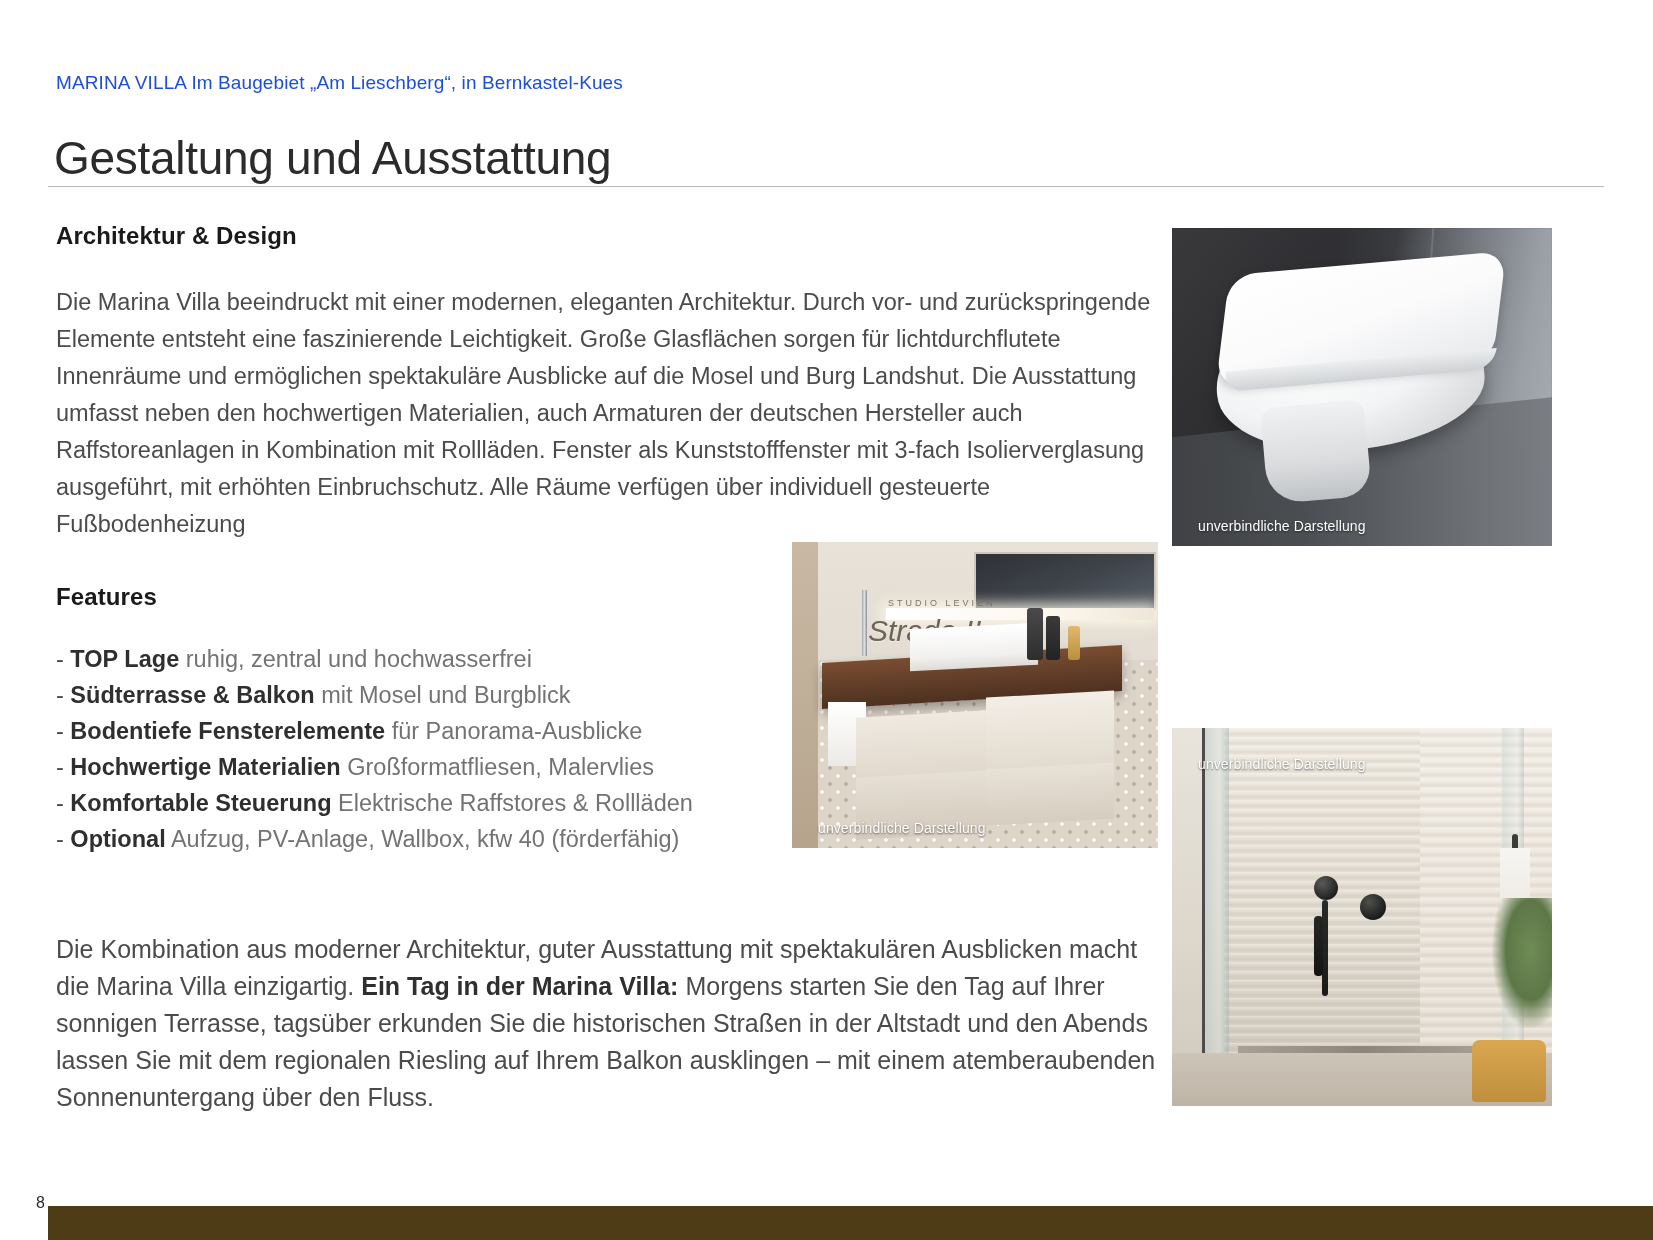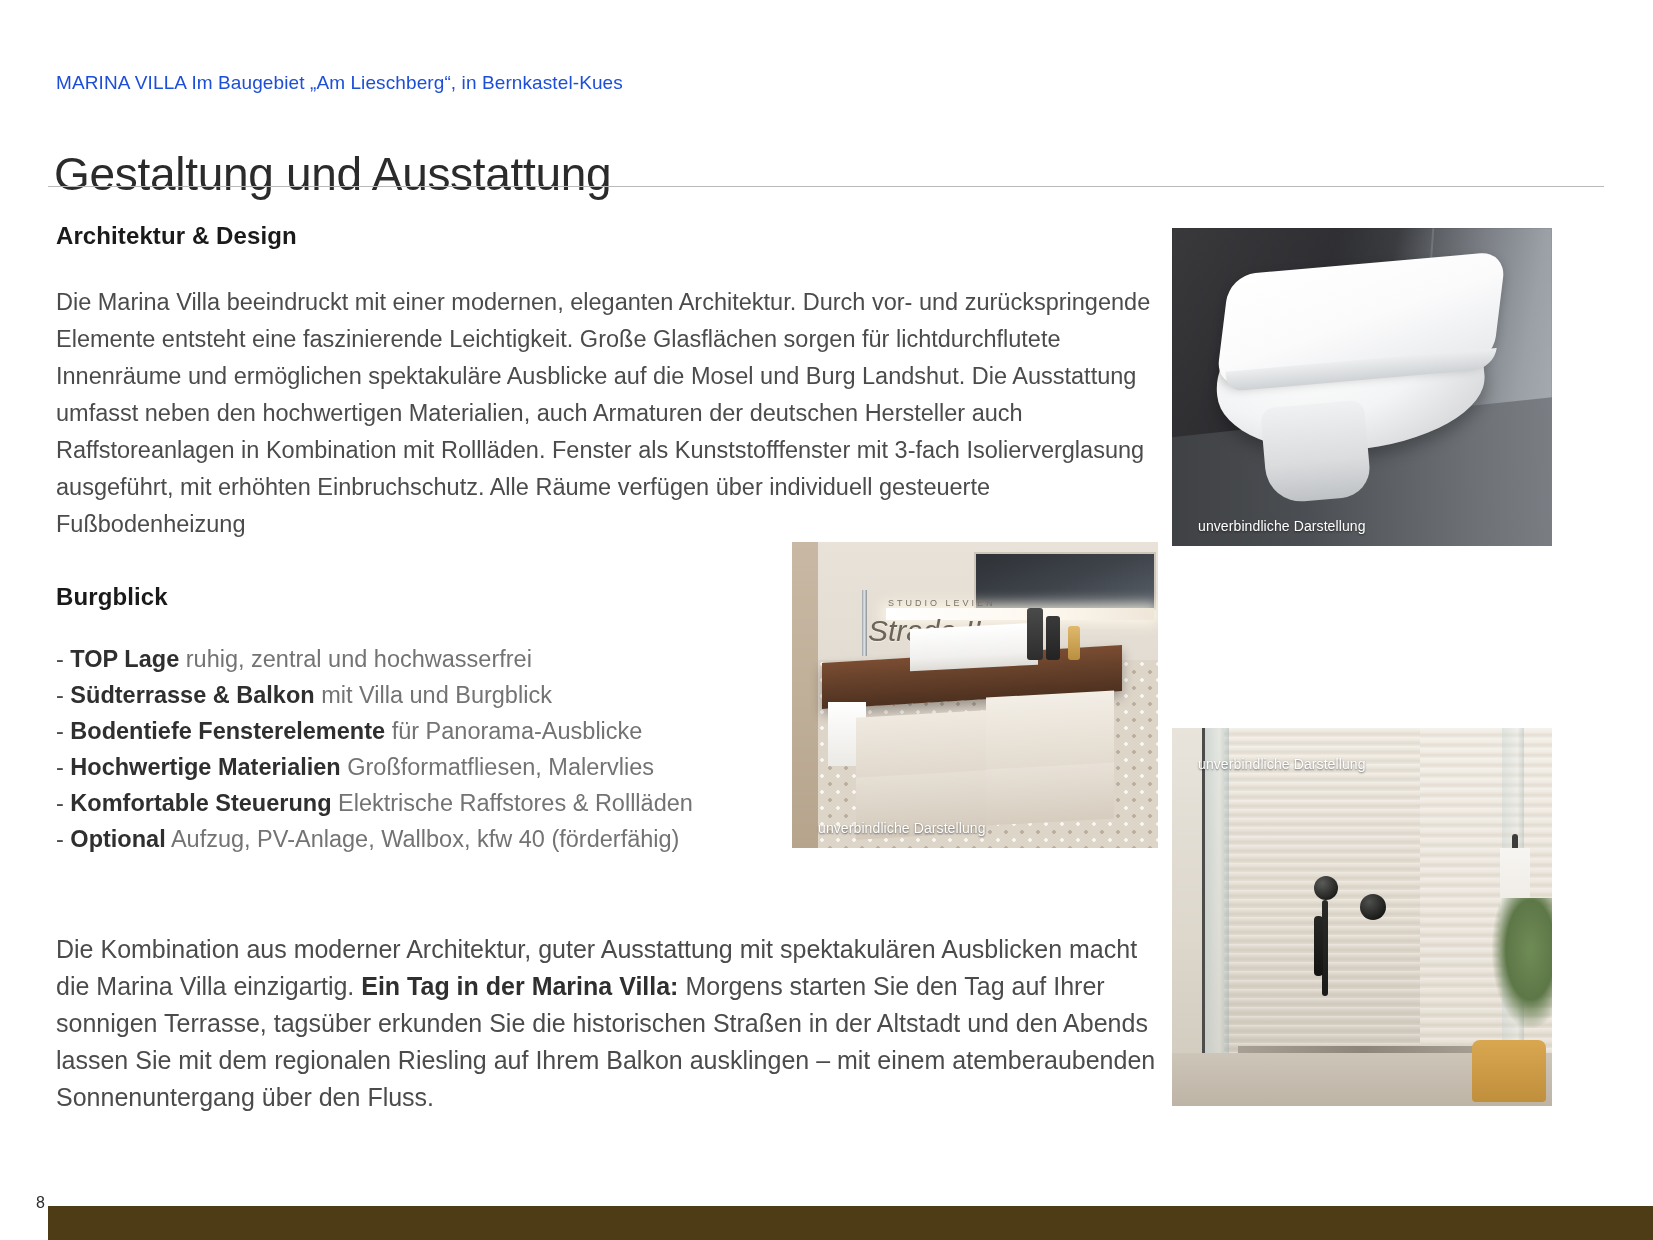--- a/index.html
+++ b/index.html
@@ -22,21 +22,21 @@
     left: 56px;
     top: 72px;
     font-size: 19px;
     color: #1d4ed8;
     letter-spacing: 0.1px;
     white-space: nowrap;
   }
   .page-title {
     position: absolute;
     left: 54px;
-    top: 116px;
+    top: 100px;
     font-size: 46px;
     font-weight: 400;
     color: #2b2b2b;
     letter-spacing: -0.3px;
     white-space: nowrap;
   }
   .title-rule {
     position: absolute;
     left: 48px;
     top: 186px;
@@ -368,26 +368,26 @@
 <div class="title-rule"></div>
 
 <div class="text-col">
 
   <h2 class="section-head">Architektur &amp; Design</h2>
   <div class="spacer-34"></div>
   <p class="body-copy">Die Marina Villa beeindruckt mit einer modernen, eleganten Architektur. Durch vor- und zurückspringende Elemente entsteht eine faszinierende Leichtigkeit. Große Glasflächen sorgen für lichtdurchflutete Innenräume und ermöglichen spektakuläre Ausblicke auf die Mosel und Burg Landshut. Die Ausstattung umfasst neben den hochwertigen Materialien, auch Armaturen der deutschen Hersteller auch Raffstoreanlagen in Kombination mit Rollläden. Fenster als Kunststofffenster mit 3-fach Isolierverglasung ausgeführt, mit erhöhten Einbruchschutz. Alle Räume verfügen über individuell gesteuerte Fußbodenheizung</p>
 
   <div class="spacer-40"></div>
 
-  <h2 class="section-head">Burgblick</h2>
+  <h2 class="section-head">Features</h2>
   <div class="spacer-30"></div>
 
   <ul class="feature-list">
     <li><span class="dash">-</span> <span class="term">TOP Lage</span> <span class="desc">ruhig, zentral und hochwasserfrei</span></li>
-    <li><span class="dash">-</span> <span class="term">Südterrasse &amp; Balkon</span> <span class="desc">mit Villa und Burgblick</span></li>
+    <li><span class="dash">-</span> <span class="term">Südterrasse &amp; Balkon</span> <span class="desc">mit Mosel und Burgblick</span></li>
     <li><span class="dash">-</span> <span class="term">Bodentiefe Fensterelemente</span> <span class="desc">für Panorama-Ausblicke</span></li>
     <li><span class="dash">-</span> <span class="term">Hochwertige Materialien</span> <span class="desc">Großformatfliesen, Malervlies</span></li>
     <li><span class="dash">-</span> <span class="term">Komfortable Steuerung</span> <span class="desc">Elektrische Raffstores &amp; Rollläden</span></li>
     <li><span class="dash">-</span> <span class="term">Optional</span> <span class="desc">Aufzug, PV-Anlage, Wallbox,  kfw 40 (förderfähig)</span></li>
   </ul>
 
   <div class="spacer-40"></div>
 
   <div class="spacer-34"></div>
 

